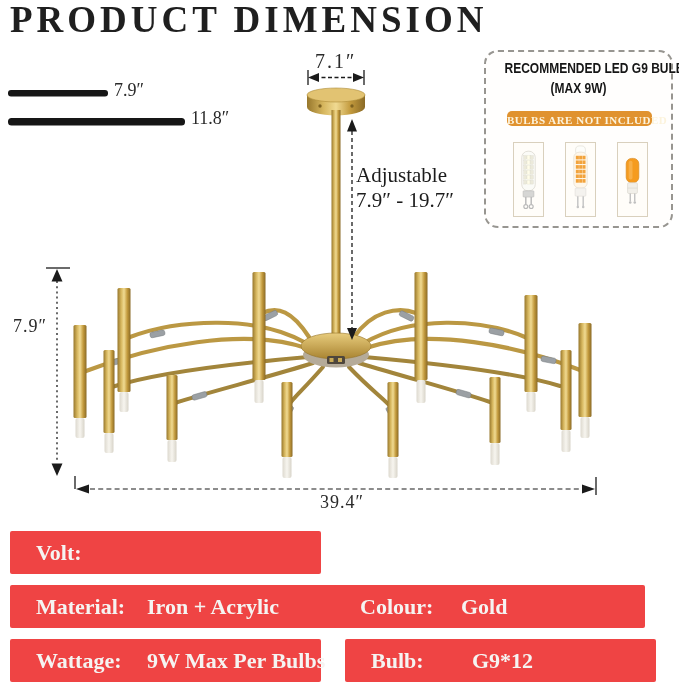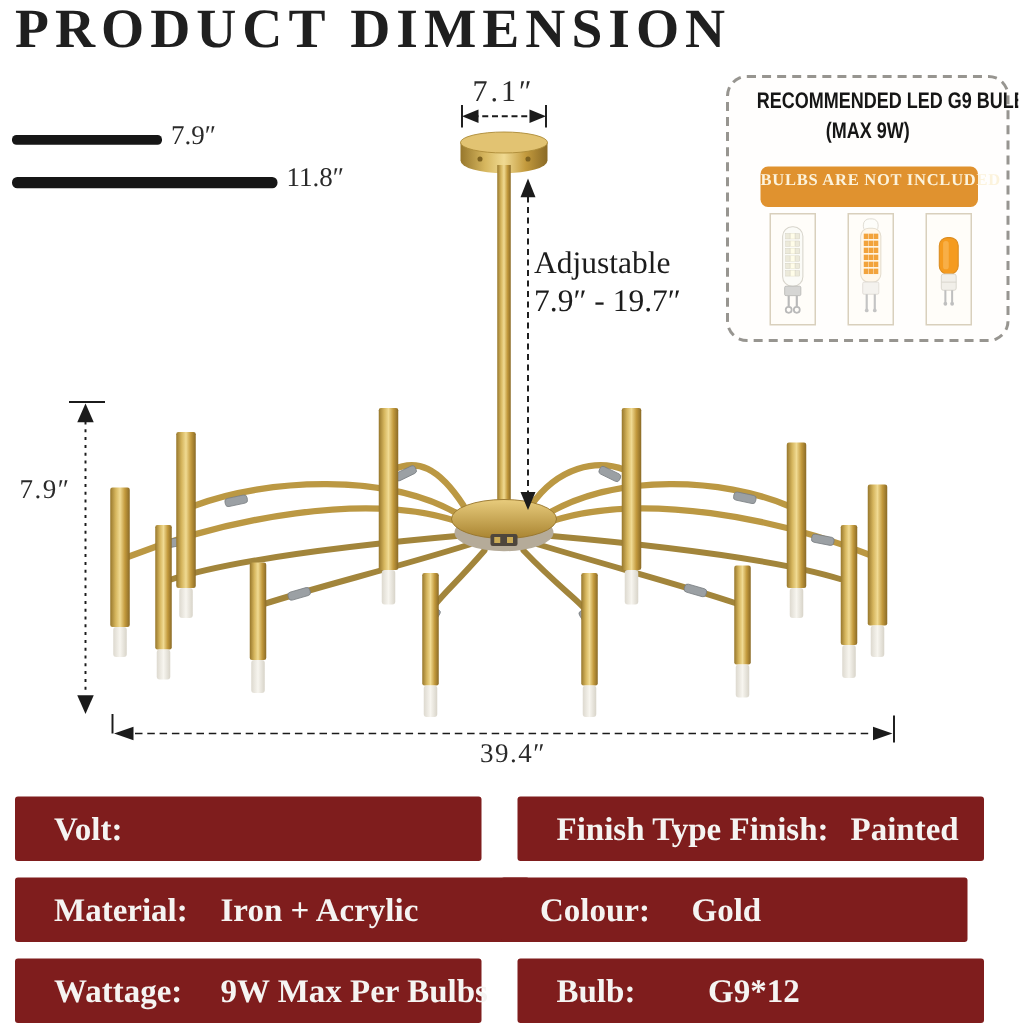--- a/index.html
+++ b/index.html
@@ -22,33 +22,33 @@
   .bulb-box{
     position:absolute;left:484px;top:50px;width:189px;height:178px;z-index:2;
     border:2px dashed #979590;border-radius:14px;background:#fffefd;box-sizing:border-box;
   }
   .bb-title{
     margin-top:6px;text-align:center;font-family:"Liberation Sans",sans-serif;
     font-weight:bold;font-size:15px;line-height:20px;color:#161616;
     transform:scaleX(0.8);transform-origin:center top;white-space:nowrap;
   }
   .bb-pill{
-    position:absolute;left:21px;top:59px;width:145px;height:27px;
+    position:absolute;left:21px;top:59px;width:145px;height:15px;
     background:#E0922F;border-radius:5px;color:#FCF3DC;
     font-weight:bold;font-size:11px;line-height:19px;text-align:center;letter-spacing:0.5px;
     white-space:nowrap;
   }
   .bb-cards{position:absolute;left:0;top:90px;width:189px;display:flex;justify-content:center;gap:21px;}
   .bb-card{
     width:31px;height:75px;border:1px solid #d9d0bd;background:#fffdf9;
     display:flex;align-items:center;justify-content:center;box-sizing:border-box;
   }
   
   .spec{
-    position:absolute;width:311px;height:43px;background:#7f1d1d;border-radius:2px;z-index:2;
+    position:absolute;width:311px;height:43px;background:#ef4444;border-radius:2px;z-index:2;
   }
   .spec .label,.spec .value{
     position:absolute;top:0;line-height:43px;color:#f5f4f2;font-weight:bold;font-size:22px;white-space:nowrap;
   }
   .spec .label{left:26px;}
   .spec .value{left:137px;}
   .spec.pos-r1 .value{left:222px;}
   .spec.pos-r2 .value,.spec.pos-r3 .value{left:127px;}
 </style>
 </head>
@@ -287,24 +287,20 @@
     <span class="label">Volt:</span>
   </div>
   <div class="spec pos-l2" style="left:10px;top:585px;padding-left:32px;">
     <span class="label">Material:</span>
     <span class="value">Iron + Acrylic</span>
   </div>
   <div class="spec pos-l3" style="left:10px;top:639px;">
     <span class="label">Wattage:</span>
     <span class="value">9W Max Per Bulbs</span>
   </div>
-  <div class="spec pos-r1" style="left:345px;top:531px;">
-    <span class="label">Finish Type Finish:</span>
-    <span class="value">Painted</span>
-  </div>
   <div class="spec pos-r2" style="left:334px;top:585px;">
     <span class="label">Colour:</span>
     <span class="value">Gold</span>
   </div>
   <div class="spec pos-r3" style="left:345px;top:639px;text-align:right;">
     <span class="label">Bulb:</span>
     <span class="value">G9*12</span>
   </div>
 
 </div>

